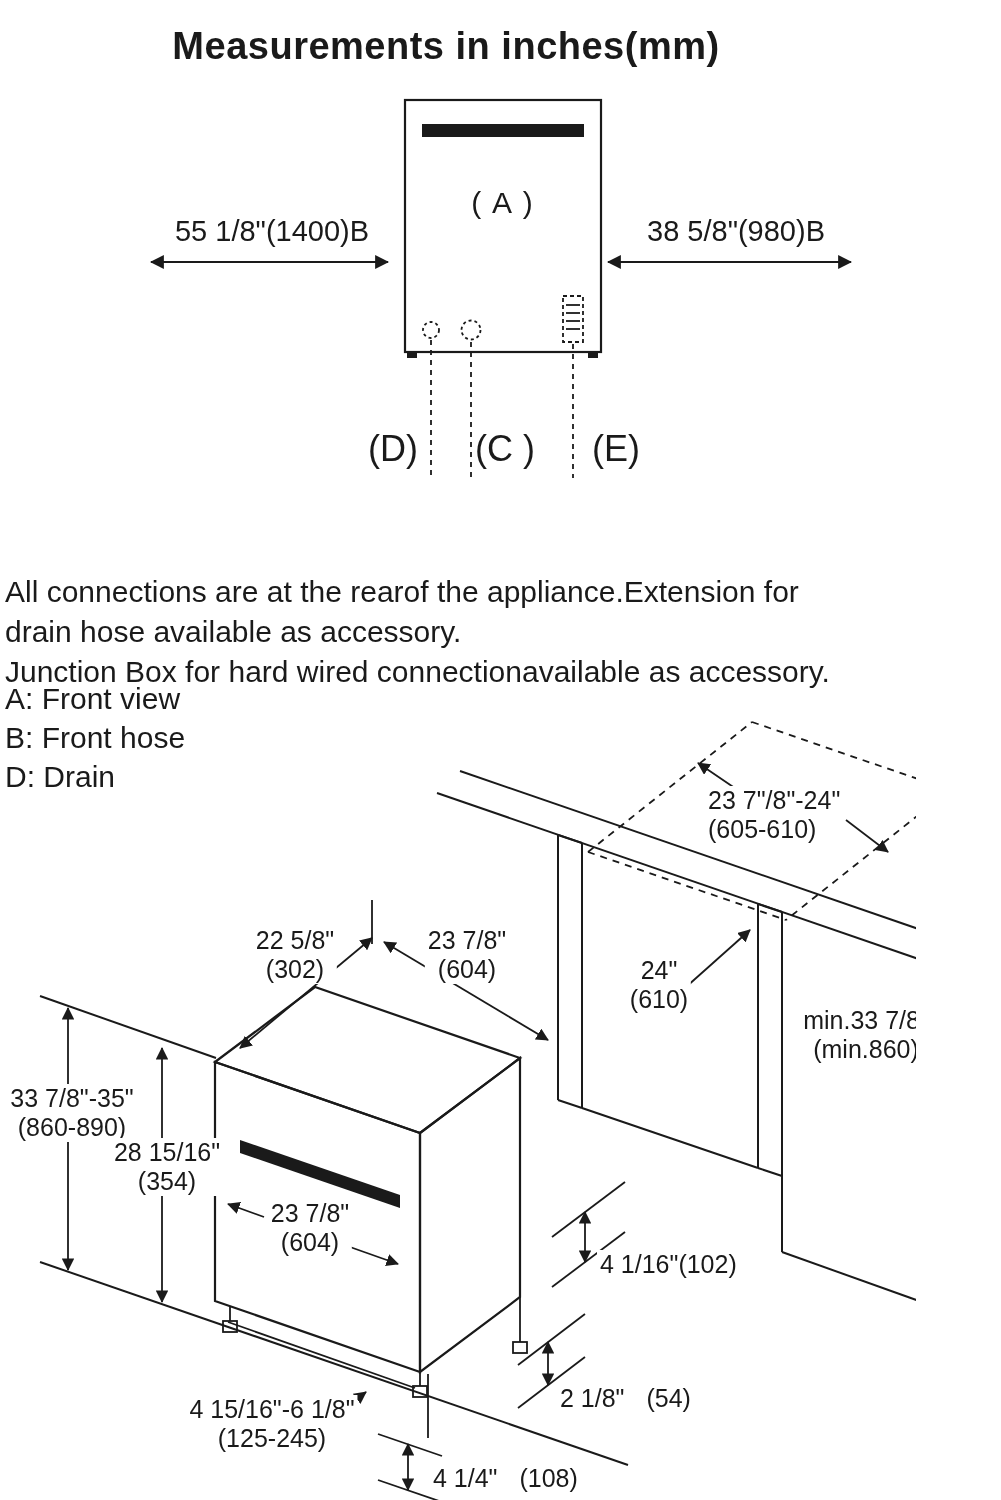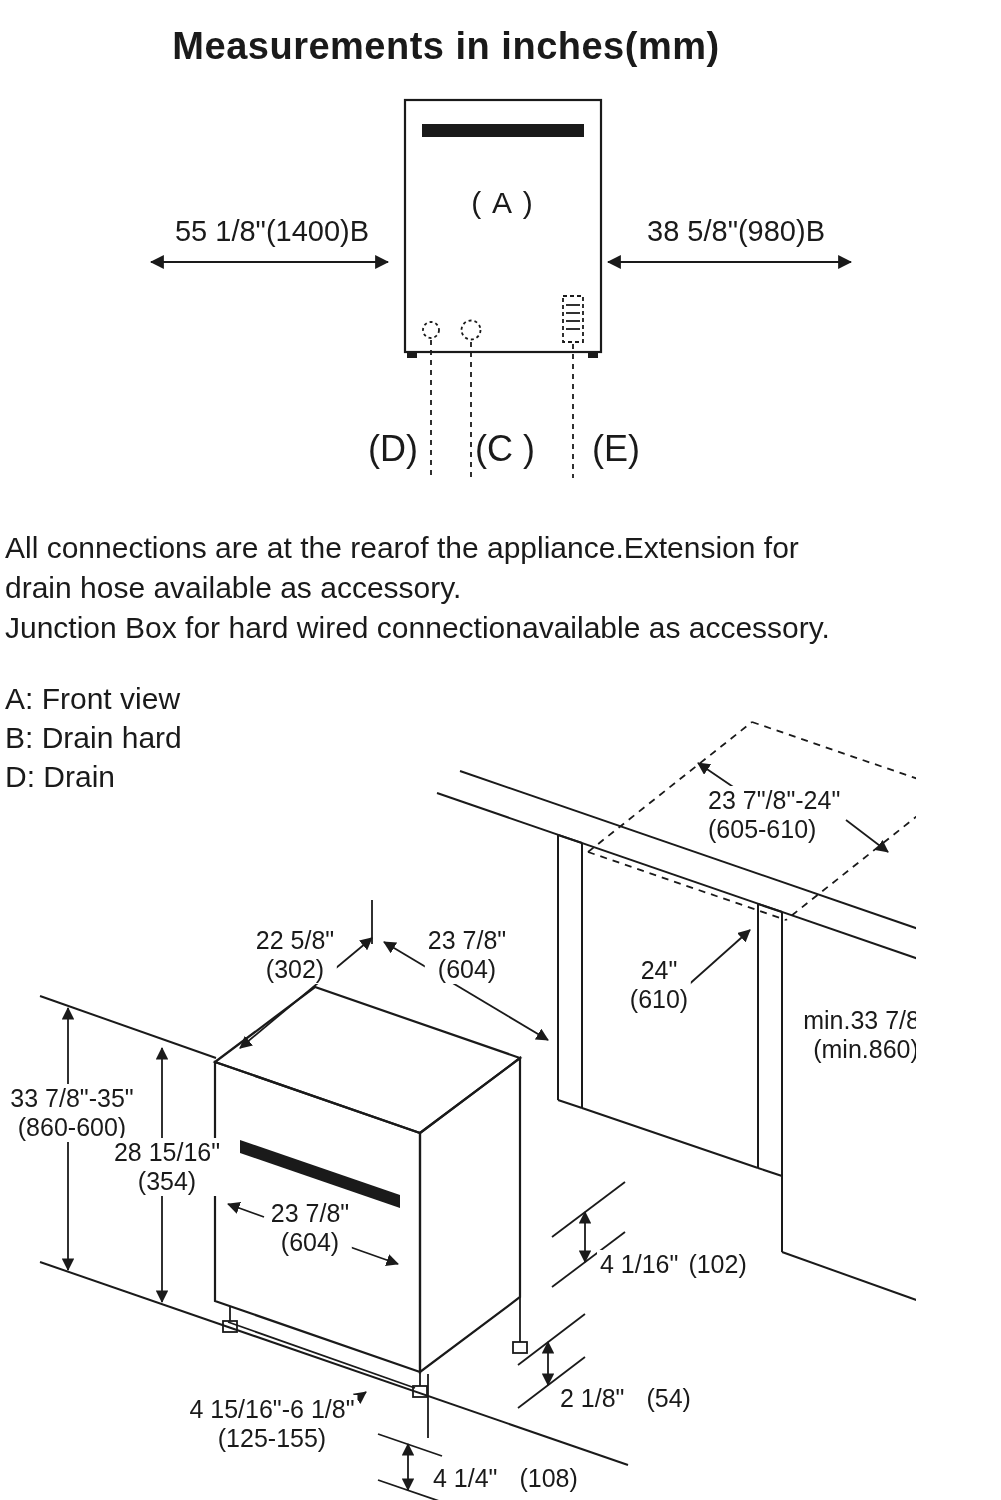--- a/index.html
+++ b/index.html
@@ -11,23 +11,23 @@
   .lbl { position:absolute; white-space:nowrap; font-size:25px; line-height:29px; color:#1a1a1a; }
   .c   { transform:translateX(-50%); text-align:center; }
   .bg  { background:#ffffff; padding:0 3px; }
   .t-title {
     position:absolute; left:446px; top:0px; transform:translateX(-50%);
     font-size:38px; font-weight:600; letter-spacing:.5px; white-space:nowrap;
   }
   .t-dim    { font-size:29px; }
   .t-letter { font-size:36px; }
   .t-a      { font-size:30px; letter-spacing:2px; }
-  .notes  { position:absolute; left:5px; top:528px; font-size:30px; line-height:40px; }
+  .notes  { position:absolute; left:5px; top:572px; font-size:30px; line-height:40px; }
   .legend { position:absolute; left:5px; top:679px; font-size:30px; line-height:39px; }
-  .sp  { margin-left:10px; }
+  .sp  { }
   .sp2 { margin-left:22px; }
 </style>
 </head>
 <body>
 
 <div class="page">
 
   <svg class="gfx" width="1001" height="1500" viewBox="0 0 1001 1500">
     <defs>
       <marker id="ah" viewBox="0 0 10 10" refX="9.2" refY="5" markerWidth="7" markerHeight="7" orient="auto-start-reverse">
@@ -153,21 +153,21 @@
   <div class="lbl c t-letter" style="left:616px;top:434px">(E)</div>
 
   <div class="notes">
     <div>All connections are at the rearof the appliance.Extension for</div>
     <div>drain hose available as accessory.</div>
     <div>Junction Box for hard wired connectionavailable as accessory.</div>
   </div>
 
   <div class="legend">
     <div>A: Front view</div>
-    <div>B: Drain hard</div>
+    <div>B: Front hose</div>
     <div>D: Drain</div>
   </div>
 
   <div class="lbl bg" style="left:705px;top:786px">
     <div>23 7"/8"-24"</div>
     <div>(605-610)</div>
   </div>
 
   <div class="lbl c bg" style="left:295px;top:926px">
     <div>22 5/8"</div>
@@ -184,21 +184,21 @@
     <div>(610)</div>
   </div>
 
   <div class="lbl c bg" style="left:866px;top:1006px">
     <div>min.33 7/8"</div>
     <div>(min.860)</div>
   </div>
 
   <div class="lbl c bg" style="left:72px;top:1084px">
     <div>33 7/8"-35"</div>
-    <div>(860-600)</div>
+    <div>(860-890)</div>
   </div>
 
   <div class="lbl c bg" style="left:167px;top:1138px">
     <div>28 15/16"</div>
     <div>(354)</div>
   </div>
 
   <div class="lbl c bg" style="left:310px;top:1199px">
     <div>23 7/8"</div>
     <div>(604)</div>
@@ -207,20 +207,20 @@
   <div class="lbl bg" style="left:597px;top:1250px">
     <span>4 1/16"</span><span class="sp">(102)</span>
   </div>
 
   <div class="lbl bg" style="left:557px;top:1384px">
     <span>2 1/8"</span><span class="sp2">(54)</span>
   </div>
 
   <div class="lbl c bg" style="left:272px;top:1395px">
     <div>4 15/16"-6 1/8"</div>
-    <div>(125-155)</div>
+    <div>(125-245)</div>
   </div>
 
   <div class="lbl bg" style="left:430px;top:1464px">
     <span>4 1/4"</span><span class="sp2">(108)</span>
   </div>
 
 </div>
 
 </body></html>

